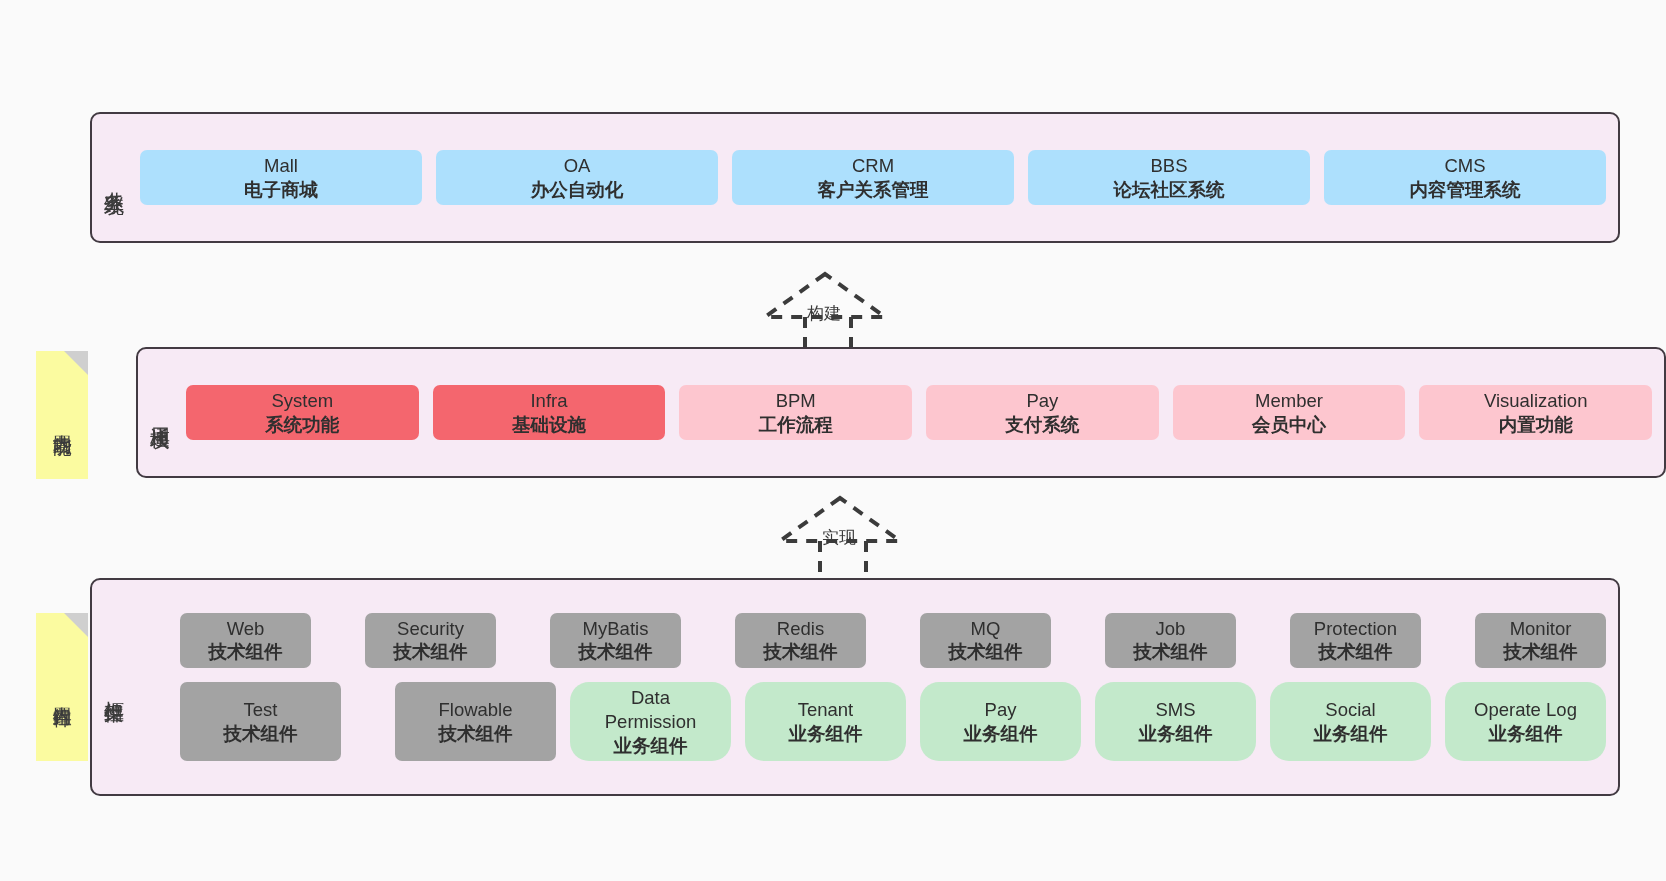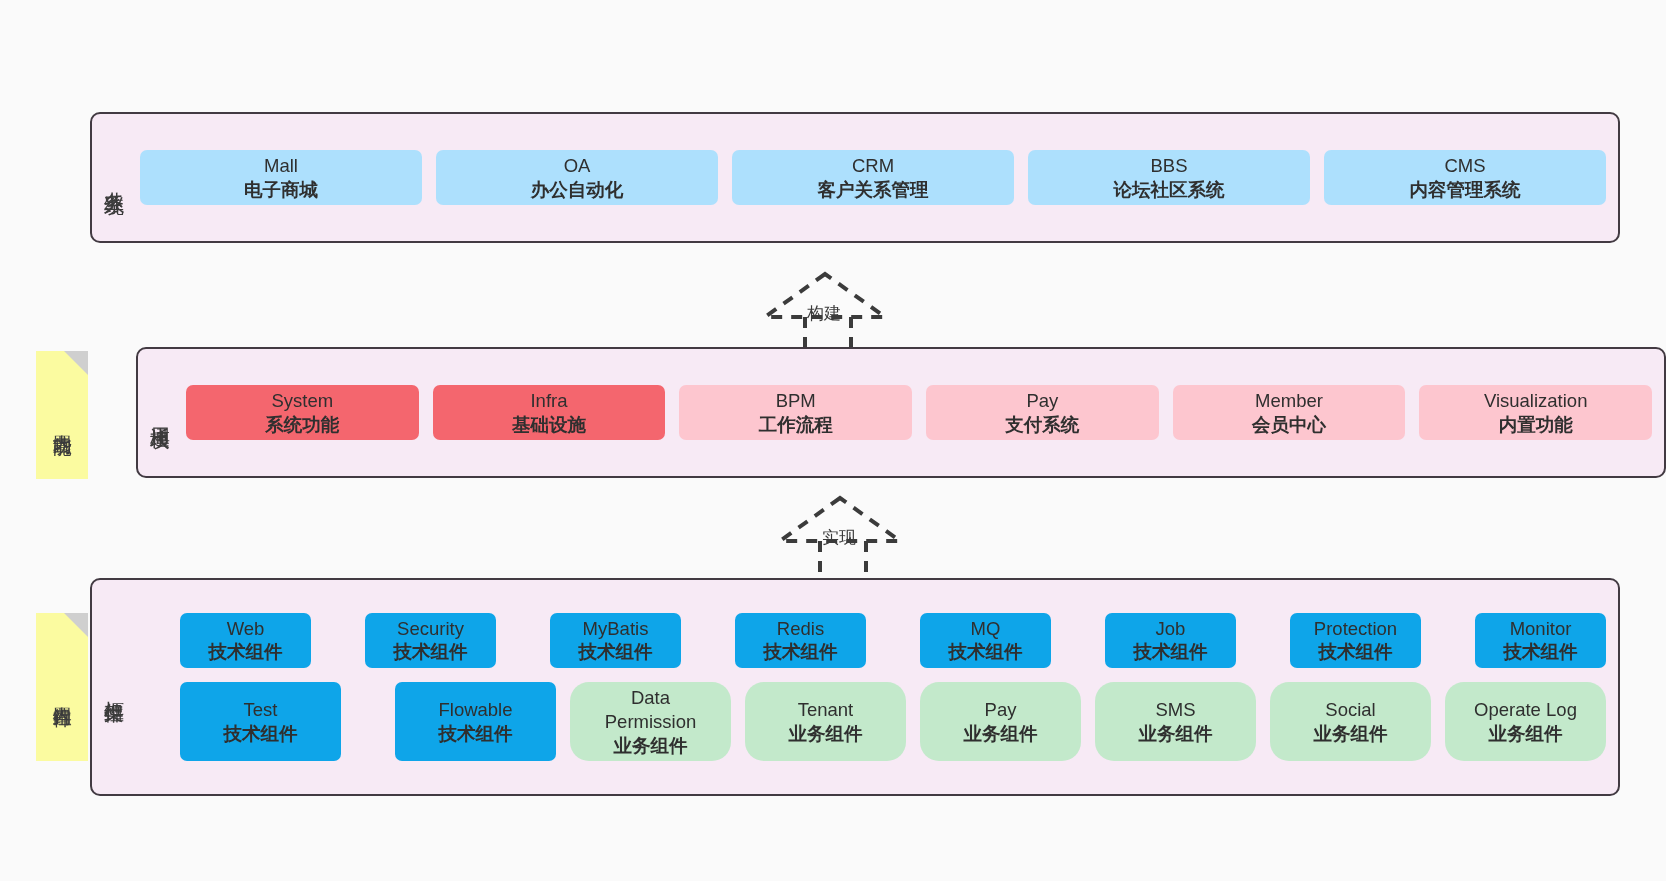--- a/index.html
+++ b/index.html
@@ -68,21 +68,21 @@
     padding:4px 14px;
     min-width:0;
   }
   .cell .en{display:block;}
   .cell .cn{display:block;font-weight:bold;}
 
   
   .c-blue       {background:#ade0fd;}
   .c-red        {background:#f4666e;}
   .c-pink       {background:#fdc6cf;}
-  .c-green      {background:#0ea5e9;margin-left:40px;}
+  .c-green      {background:#a3a3a3;margin-left:40px;}
   .c-lightgreen {background:#c3e9cb;border-radius:19px;}
 
   
   .note{
     position:absolute;
     background:#fbfba0;
     width:52px;
     box-sizing:border-box;
     display:flex;
     align-items:center;

